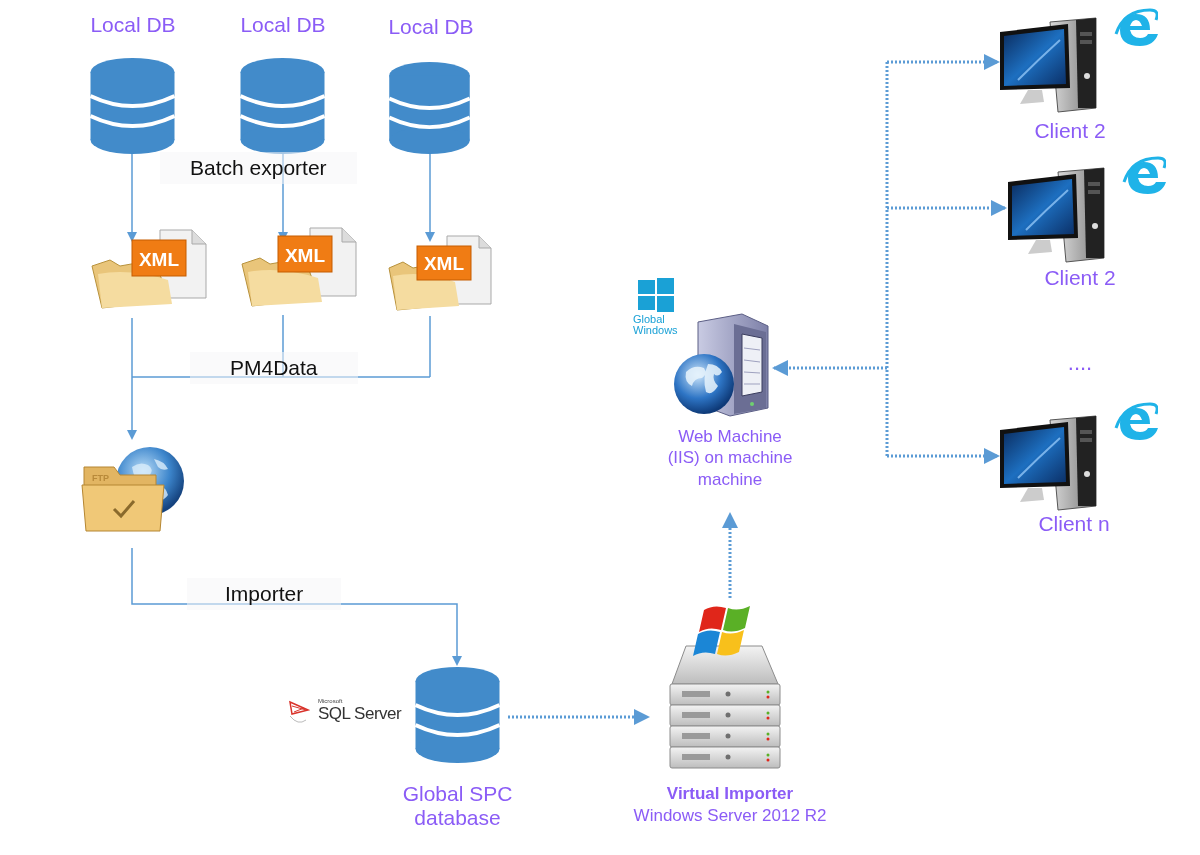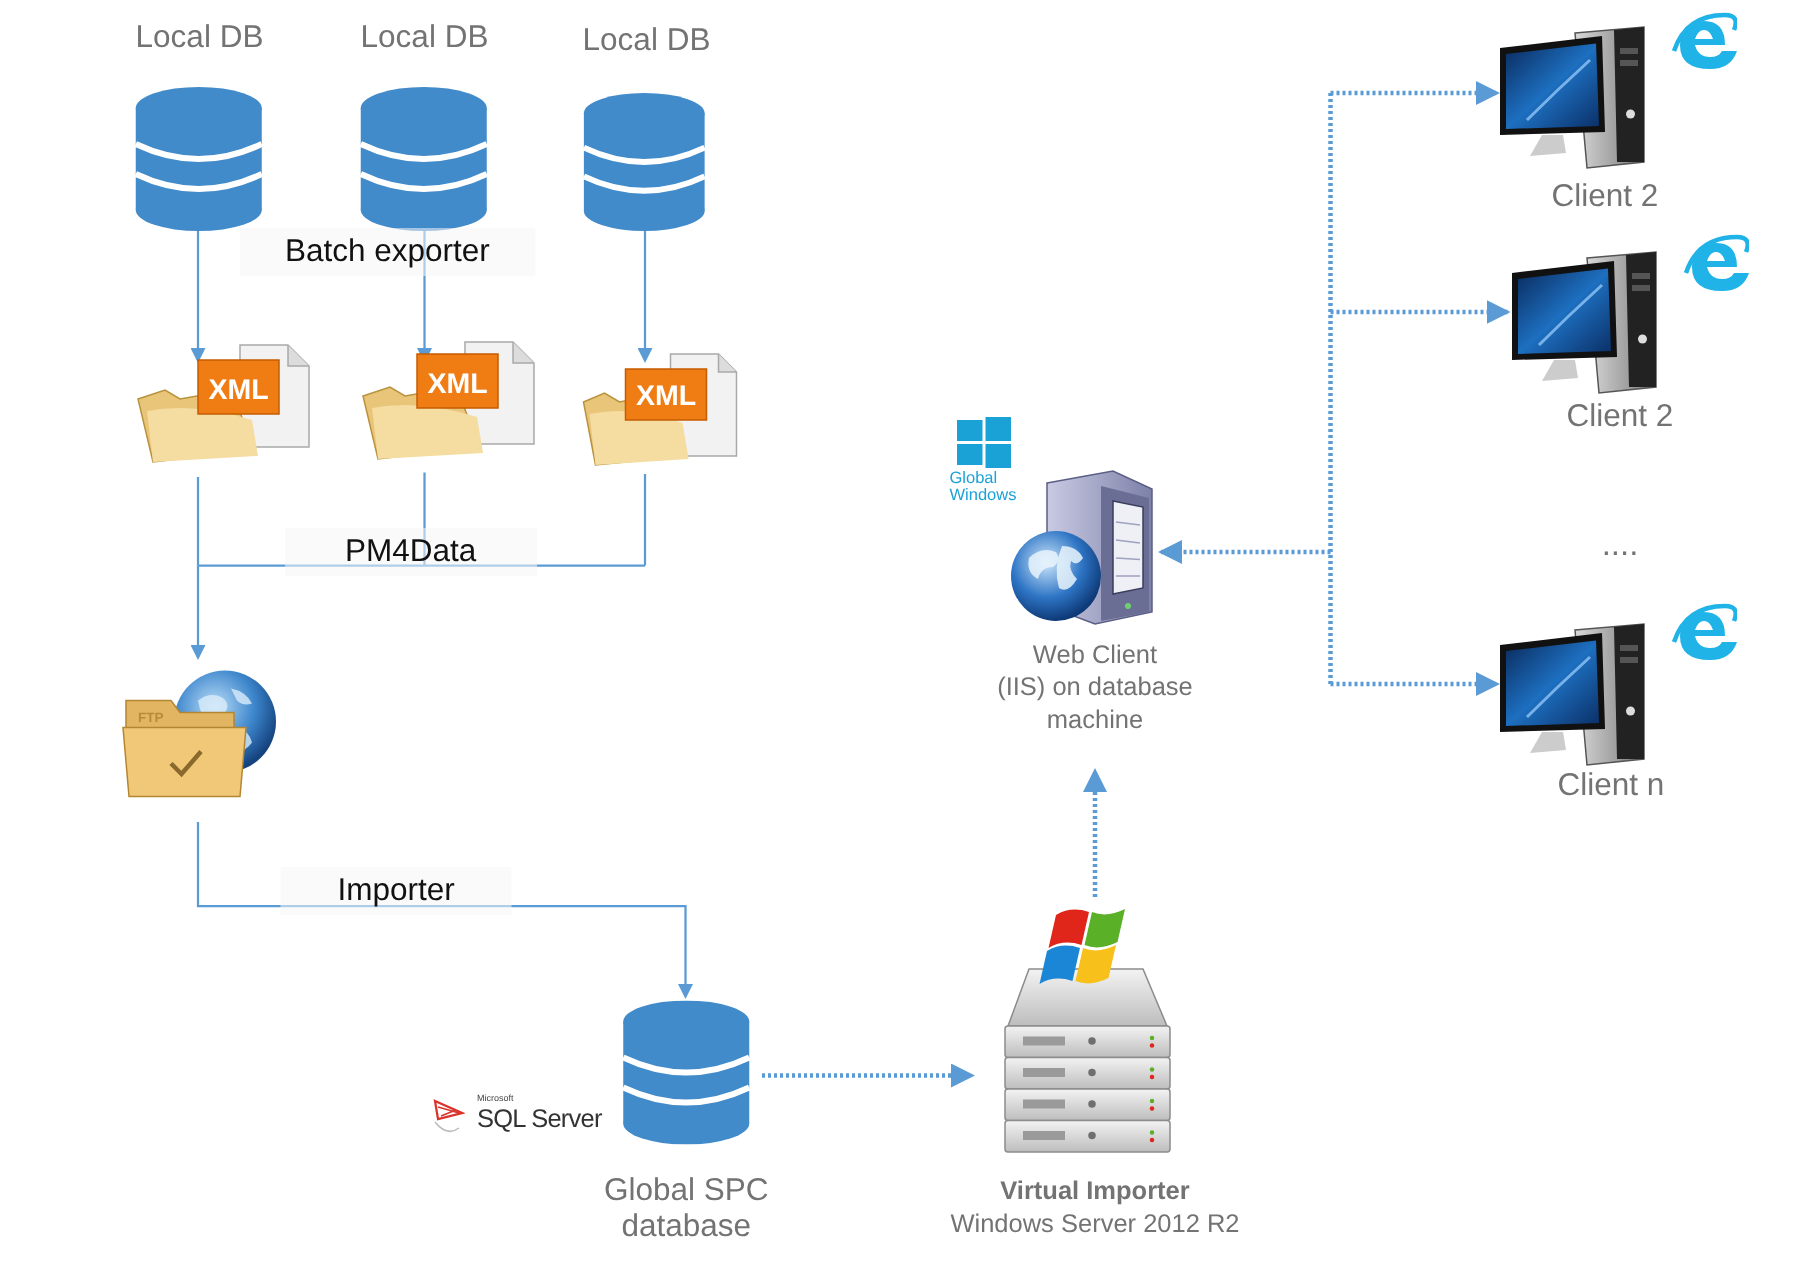--- a/index.html
+++ b/index.html
@@ -1,19 +1,19 @@
 <!DOCTYPE html>
 <html><head>
 <meta charset="utf-8">
 <style>
   html, body { margin:0; padding:0; background:#ffffff; }
   body { width:1200px; height:855px; position:relative; overflow:hidden;
          font-family:"Liberation Sans", sans-serif; color:#111; }
   .abs { position:absolute; }
-  .label { position:absolute; font-size:21px; color:#737373; white-space:nowrap; text-align:center; line-height:1.15; }
+  .label { position:absolute; font-size:21px; color:#8b5cf6; white-space:nowrap; text-align:center; line-height:1.15; }
   .label.small { font-size:17px; }
   .label.bold { font-weight:bold; }
   .stage-label { position:absolute; font-size:21px; background:rgba(245,246,248,0.55); padding:4px 30px; white-space:nowrap; }
   svg.lines { position:absolute; left:0; top:0; }
 </style>
 </head>
 <body>
 
 <svg class="lines" width="1200" height="855">
   <defs>
@@ -134,21 +134,21 @@
     <path d="M52 22 q8 -6 16 -2 q6 4 2 10 q-8 2 -10 8 q-6 -4 -8 -16z M74 14 q10 2 14 10 q-6 2 -10 -2z M78 40 q8 2 10 10 q-6 8 -12 4z" fill="#d9ecfa" opacity="0.8"></path>
     <path d="M4 22 L34 22 L40 30 L76 30 L76 48 L4 48 Z" fill="#e2b562" stroke="#b58632"></path>
     <path d="M2 40 L84 40 L80 86 L6 86 Z" fill="#f0c877" stroke="#b58632"></path>
     <text x="12" y="36" font-family="Liberation Sans, sans-serif" font-size="9" font-weight="bold" fill="#b98a3a">FTP</text>
     <path d="M34 64 L41 71 L54 56" fill="none" stroke="#8a6a2c" stroke-width="3"></path>
   </svg>
 </div>
 
 <div class="stage-label" style="left:187px;top:578px;padding:4px 38px;">Importer</div>
 
-<div class="abs" style="left:288px;top:698px;width:120px;height:30px;margin-top:32px;">
+<div class="abs" style="left:288px;top:698px;width:120px;height:30px;">
   <svg width="22" height="28" viewBox="0 0 22 28" style="position:absolute;left:0;top:0;">
     <path d="M2 4 L20 12 L4 16 Z" fill="none" stroke="#d9332b" stroke-width="1.5"></path>
     <path d="M4 8 L18 12 M6 14 L16 10" stroke="#d9332b" stroke-width="1"></path>
     <path d="M2 18 q8 10 16 4" fill="none" stroke="#bbb" stroke-width="1"></path>
   </svg>
   <div class="abs" style="left:30px;top:0;font-size:6px;color:#444;">Microsoft</div>
   <div class="abs" style="left:30px;top:6px;font-size:17px;color:#333;letter-spacing:-0.5px;">SQL Server</div>
 </div>
 
 <svg class="abs" style="left:415px;top:667px;" width="85" height="96" viewBox="0 0 85 96">
@@ -249,22 +249,22 @@
         <line x1="72" y1="48" x2="88" y2="50"></line>
         <line x1="72" y1="60" x2="88" y2="61"></line>
         <line x1="72" y1="72" x2="88" y2="72"></line>
       </g>
     <circle cx="80" cy="92" r="2" fill="#6fd070"></circle>
     <circle cx="32" cy="72" r="30" fill="url(#globe2)"></circle>
     <path d="M14 60 q8 -8 18 -4 q4 6 -2 10 q-8 0 -10 8 q-8 -4 -6 -14z M36 52 q10 0 14 8 q-4 6 -8 2 q-2 6 4 12 q-6 10 -12 6 q-4 -14 2 -28z" fill="#e8f3fb" opacity="0.85"></path>
   </svg>
 </div>
 <div class="label small" style="left:640px;top:426px;width:180px;font-size:17px;line-height:1.25;">
-  <div>Web Client</div>
-  <div>(IIS) on database</div>
+  <div>Web Machine</div>
+  <div>(IIS) on machine</div>
   <div>machine</div>
 </div>
 
 <div class="abs" style="left:998px;top:10px;width:120px;height:105px;">
   <svg width="120" height="105" viewBox="0 0 120 105">
     <defs>
       <linearGradient id="scr" x1="0" y1="0" x2="1" y2="1">
           <stop offset="0" stop-color="#0a2a5c"></stop>
           <stop offset="0.5" stop-color="#1d6fc0"></stop>
           <stop offset="1" stop-color="#0b2f66"></stop>

